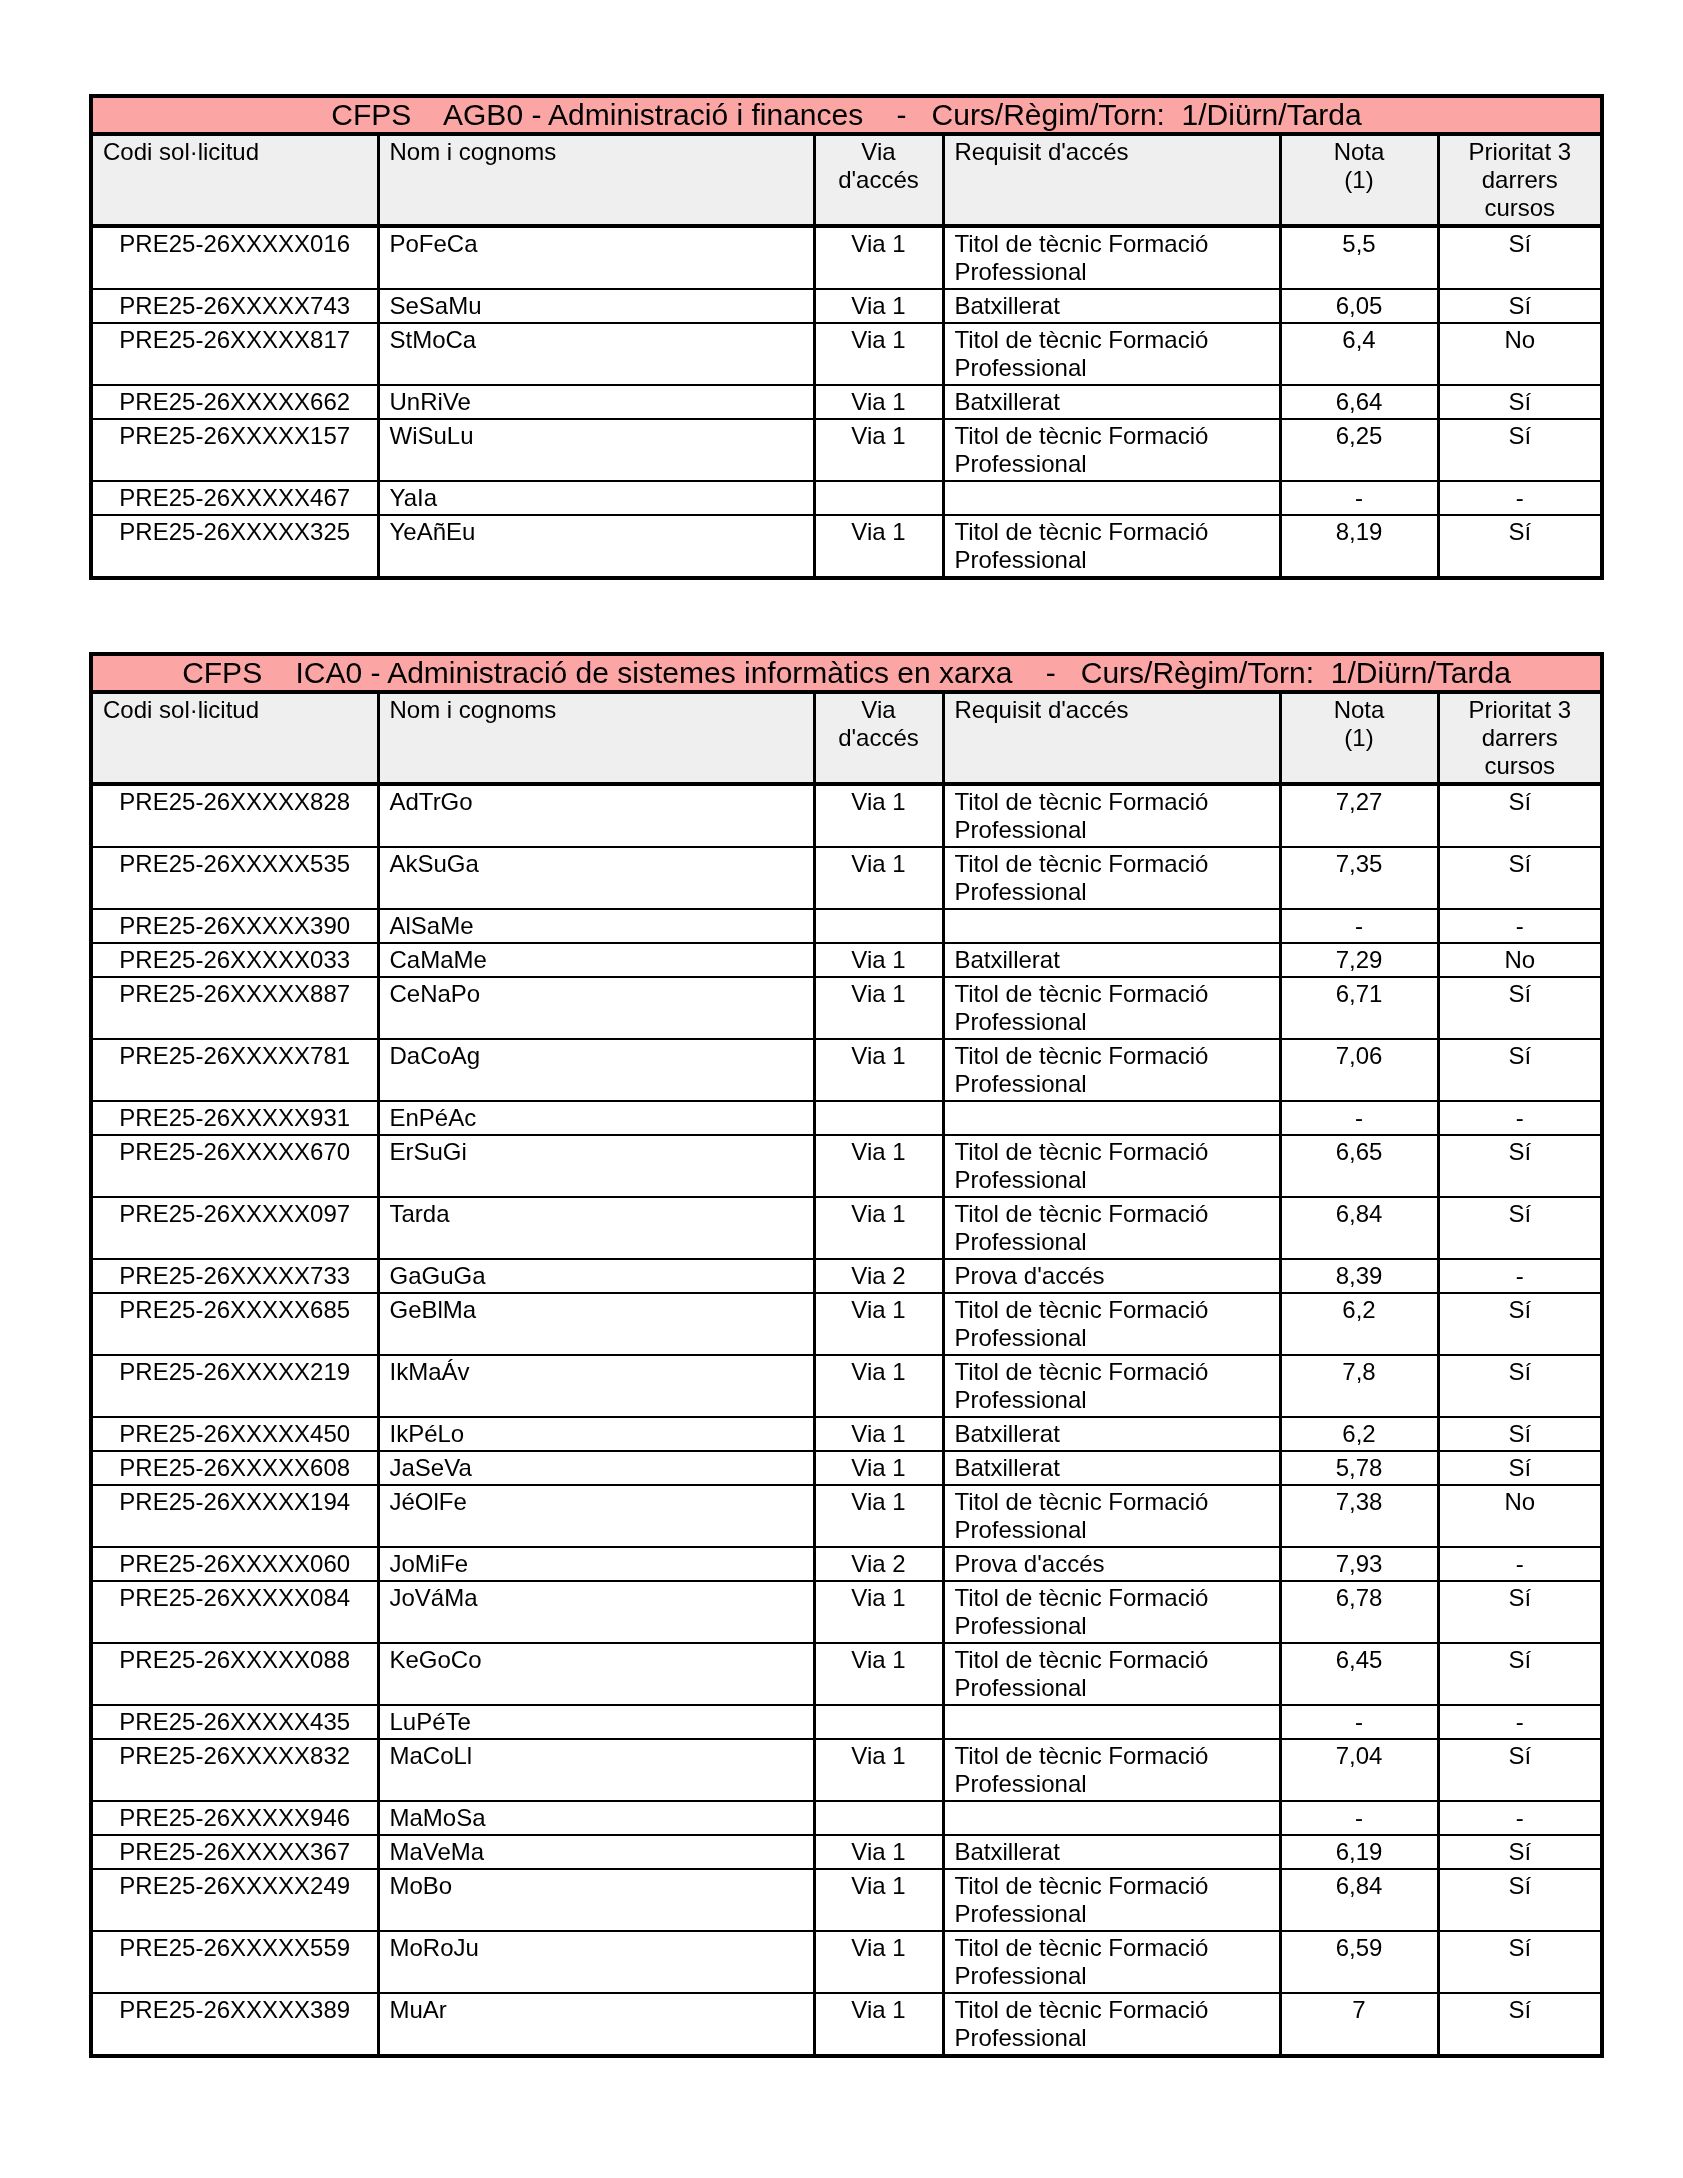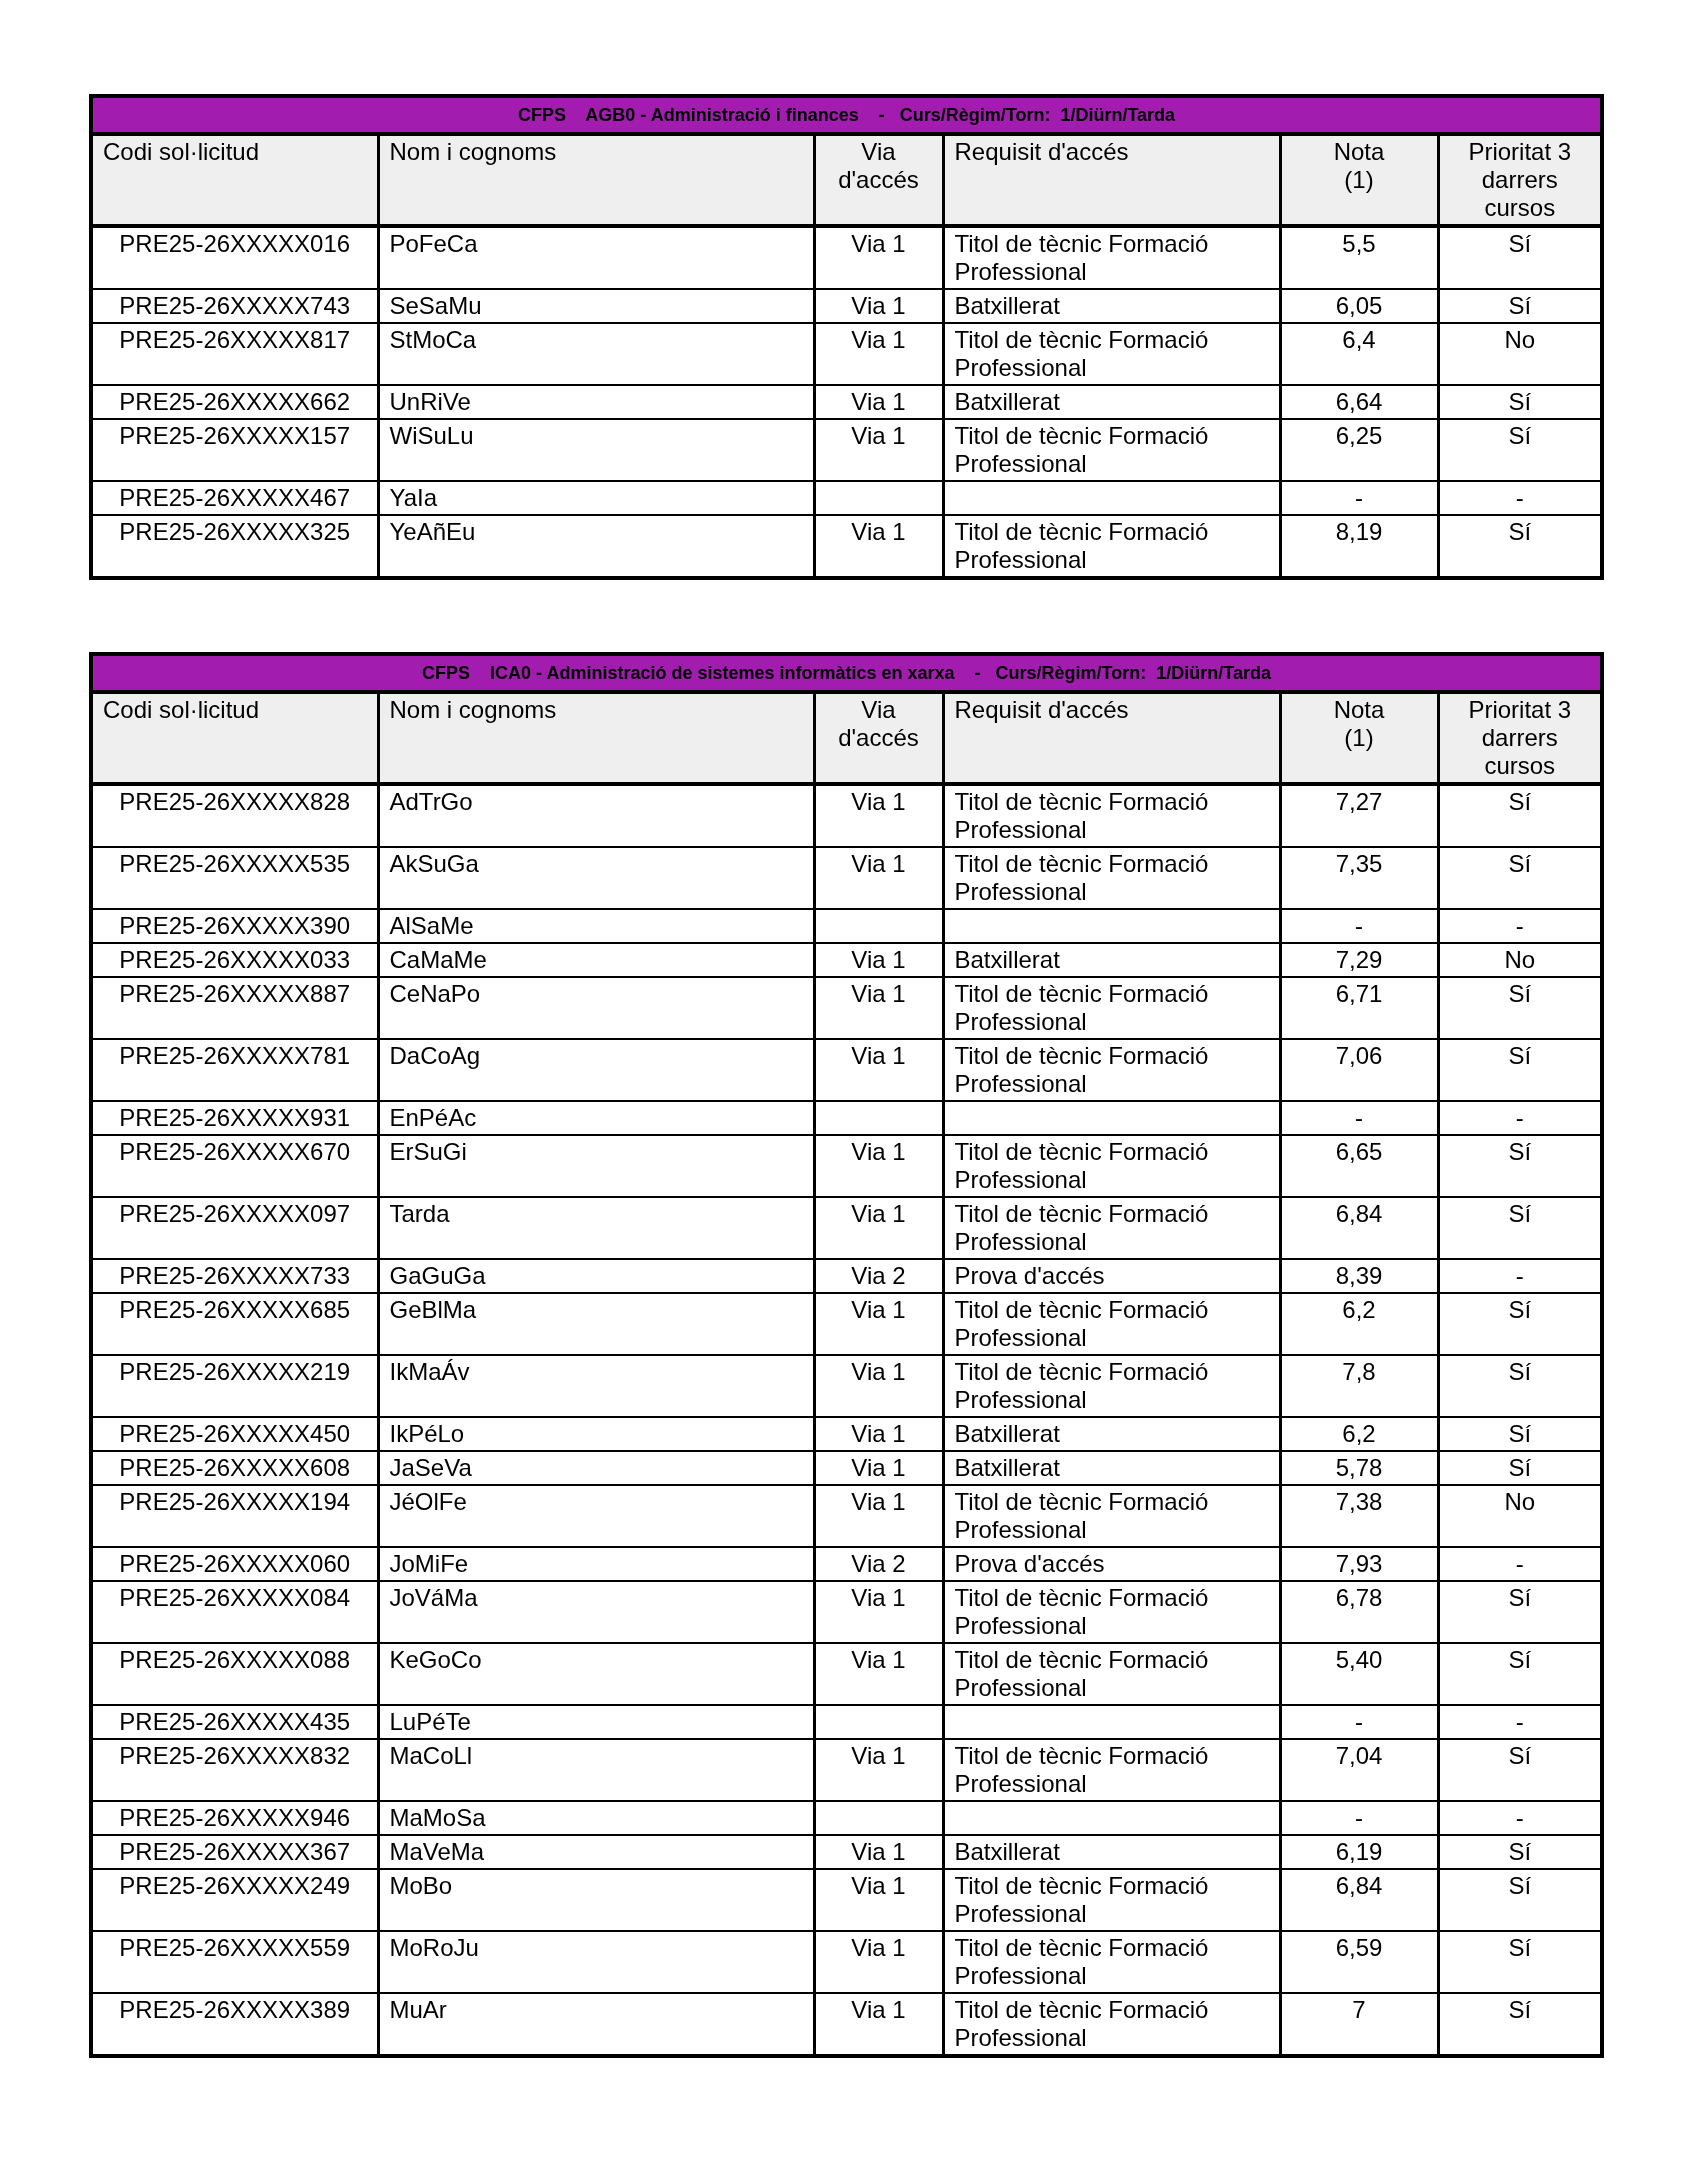--- a/index.html
+++ b/index.html
@@ -28,23 +28,23 @@
     border: 2px solid #000000;
     border-left-width: 3px;
     border-right-width: 3px;
     padding: 2px 10px;
     vertical-align: top;
     line-height: 28px;
     font-size: 24px;
     overflow: hidden;
   }
   tr.title-row th {
-    background: #a21caf;
-    font-size: 18px;
-    font-weight: bold;
+    background: #fca5a5;
+    font-size: 30px;
+    font-weight: normal;
     text-align: center;
     line-height: 30px;
     padding: 2px 6px;
     white-space: pre-wrap;
     border-bottom-width: 4px;
   }
   tr.cols th {
     background: #efefef;
     font-weight: normal;
     text-align: left;
@@ -313,21 +313,21 @@
     <td class="c-via">Via 1</td>
     <td class="c-req">Titol de tècnic Formació Professional</td>
     <td class="c-nota">6,78</td>
     <td class="c-prio">Sí</td>
   </tr>
         <tr>
     <td class="c-codi">PRE25-26XXXXX088</td>
     <td class="c-nom">KeGoCo</td>
     <td class="c-via">Via 1</td>
     <td class="c-req">Titol de tècnic Formació Professional</td>
-    <td class="c-nota">5,40</td>
+    <td class="c-nota">6,45</td>
     <td class="c-prio">Sí</td>
   </tr>
         <tr>
     <td class="c-codi">PRE25-26XXXXX435</td>
     <td class="c-nom">LuPéTe</td>
     <td class="c-via"></td>
     <td class="c-req"></td>
     <td class="c-nota">-</td>
     <td class="c-prio">-</td>
   </tr>

